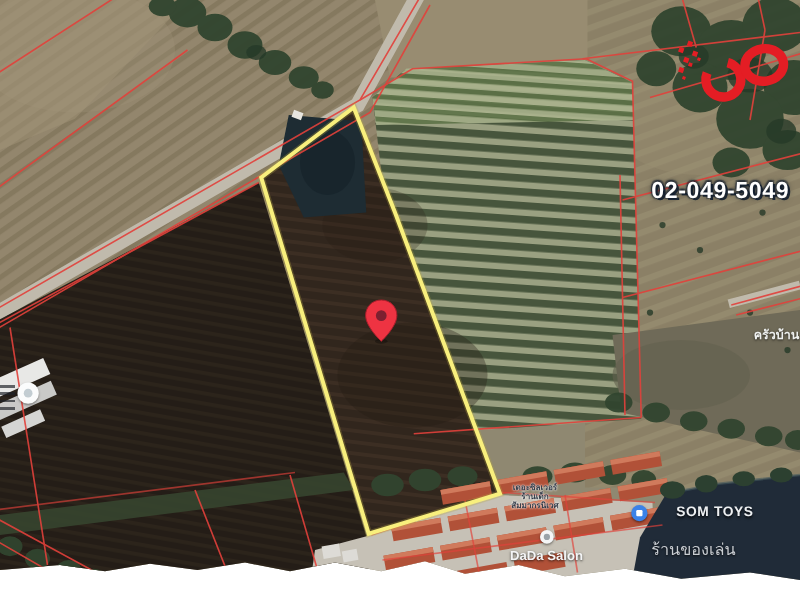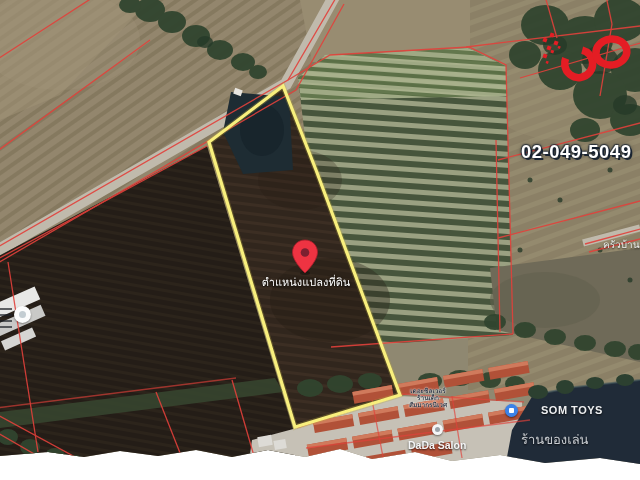--- a/index.html
+++ b/index.html
@@ -29,21 +29,21 @@
   .poi-som .ttl{font-size:11px;font-weight:700;color:#eef0f2;letter-spacing:.5px;
     text-shadow:0 1px 2px rgba(0,0,0,.8);padding-left:20px;}
   .poi-som .sub{font-size:13px;color:#c9cdd2;text-shadow:0 1px 2px rgba(0,0,0,.8);margin-top:13px;}
   .ic-circle{border-radius:50%;display:flex;align-items:center;justify-content:center;flex:0 0 auto;}
   .ic-som{width:13px;height:13px;background:#3b82e8;box-shadow:0 1px 2px rgba(0,0,0,.5);}
   .ic-som i{width:5px;height:5px;background:#fff;border-radius:1px;display:block;}
   .poi-dada{left:408px;top:424px;display:flex;align-items:center;gap:4px;flex-direction:column;}
   .ic-dada{width:11px;height:11px;background:#f4f5f6;box-shadow:0 1px 2px rgba(0,0,0,.45);}
   .ic-dada i{width:5px;height:5px;background:#9aa2a8;border-radius:50%;display:block;}
   .poi-dada .ttl{font-size:10.5px;font-weight:700;color:#f4f5f6;text-shadow:0 1px 2px rgba(0,0,0,.75);}
-  .poi-krua{left:603px;top:237px;font-size:10px;font-weight:400;color:#eef0ef;
+  .poi-krua{left:603px;top:260px;font-size:10px;font-weight:700;color:#eef0ef;
     text-shadow:0 1px 2px rgba(0,0,0,.7);}
   .poi-village{
     left:394px;top:387px;width:68px;text-align:center;font-size:6.5px;line-height:7px;
     color:#343b47;font-weight:700;filter:blur(.2px);
     text-shadow:0 0 2px rgba(255,255,255,.95),0 0 1px rgba(255,255,255,.9);white-space:normal;
   }
   .ic-left-poi{left:14px;top:306px;width:17px;height:17px;background:#fbfcfc;
     position:absolute;box-shadow:0 1px 2px rgba(0,0,0,.4);}
   .ic-left-poi i{width:7px;height:7px;background:#c3cdd2;border-radius:50%;display:block;}
   .smudge{
@@ -258,21 +258,20 @@
       <polygon points="283,86 316,170 400,395 295,427 209,142" fill="none" stroke="#f8ef7d" stroke-width="3.2" stroke-linejoin="miter"></polygon>
 
       <g>
         <ellipse cx="305" cy="273" rx="5" ry="2" fill="#000" opacity=".3"></ellipse>
         <path d="M305,240 c-7.2,0 -12.5,5.5 -12.5,12.3 c0,9.2 12.5,20.7 12.5,20.7 c0,0 12.5,-11.5 12.5,-20.7 c0,-6.8 -5.3,-12.3 -12.5,-12.3 z" fill="#ee3342" stroke="#a91e2b" stroke-width=".8"></path>
         <circle cx="305" cy="252.5" r="4.3" fill="#7c2030"></circle>
       </g>
     </svg>
   </div>
 
-  <div class="lbl pin-label">ตำแหน่งแปลงที่ดิน</div>
 
   <div class="lbl poi-som">
     <span class="ic-circle ic-som">
         <i></i>
       </span>
     <span>
       <div class="ttl">SOM TOYS</div>
       <div class="sub">ร้านของเล่น</div>
     </span>
   </div>

